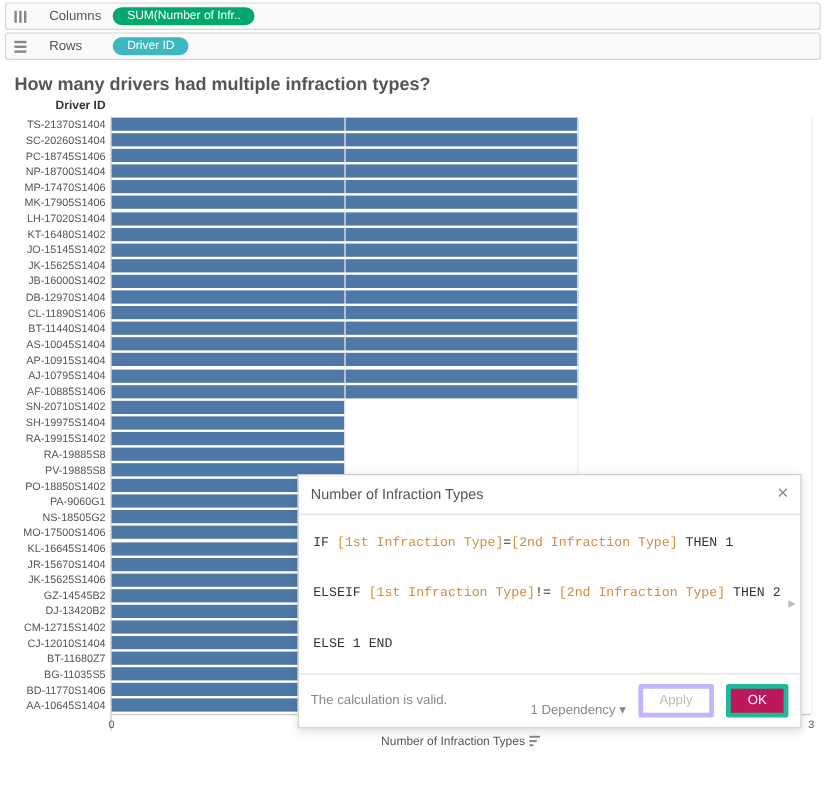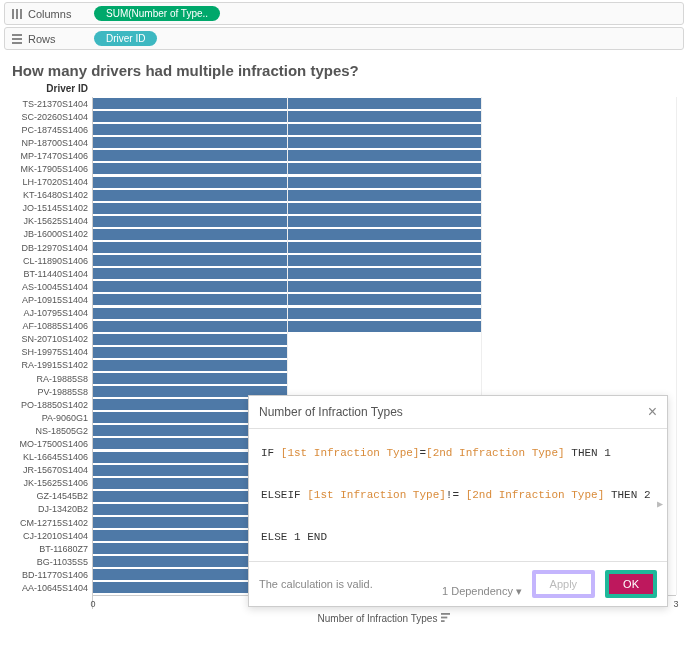--- a/index.html
+++ b/index.html
@@ -19,21 +19,21 @@
       border: 1px solid #d6d6d6;
       border-radius: 3px;
       margin: 2px 4px;
       padding: 3px 6px;
       gap: 8px;
       background: #fafafa;
     }
     .shelf-label {
       display: flex;
       align-items: center;
-      gap: 5px;
+      gap: 18px;
       color: #555;
       font-size: 11px;
       min-width: 75px;
     }
     .shelf-icon {
       width: 12px;
       height: 12px;
       display: inline-flex;
       align-items: center;
       justify-content: center;
@@ -222,21 +222,21 @@
   <span class="shelf-label">
     <span class="shelf-icon">
       <svg width="12" height="12" viewBox="0 0 12 12">
           <rect x="1" y="1" width="2" height="10" fill="#888"></rect>
           <rect x="5" y="1" width="2" height="10" fill="#888"></rect>
           <rect x="9" y="1" width="2" height="10" fill="#888"></rect>
         </svg>
     </span>
     <span>Columns</span>
   </span>
-  <span class="pill pill-green">SUM(Number of Type..</span>
+  <span class="pill pill-green">SUM(Number of Infr..</span>
 </div>
 
 <div class="shelf-row">
   <span class="shelf-label">
     <span class="shelf-icon">
       <svg width="12" height="12" viewBox="0 0 12 12">
           <rect x="1" y="1" width="10" height="2" fill="#888"></rect>
           <rect x="1" y="5" width="10" height="2" fill="#888"></rect>
           <rect x="1" y="9" width="10" height="2" fill="#888"></rect>
         </svg>

